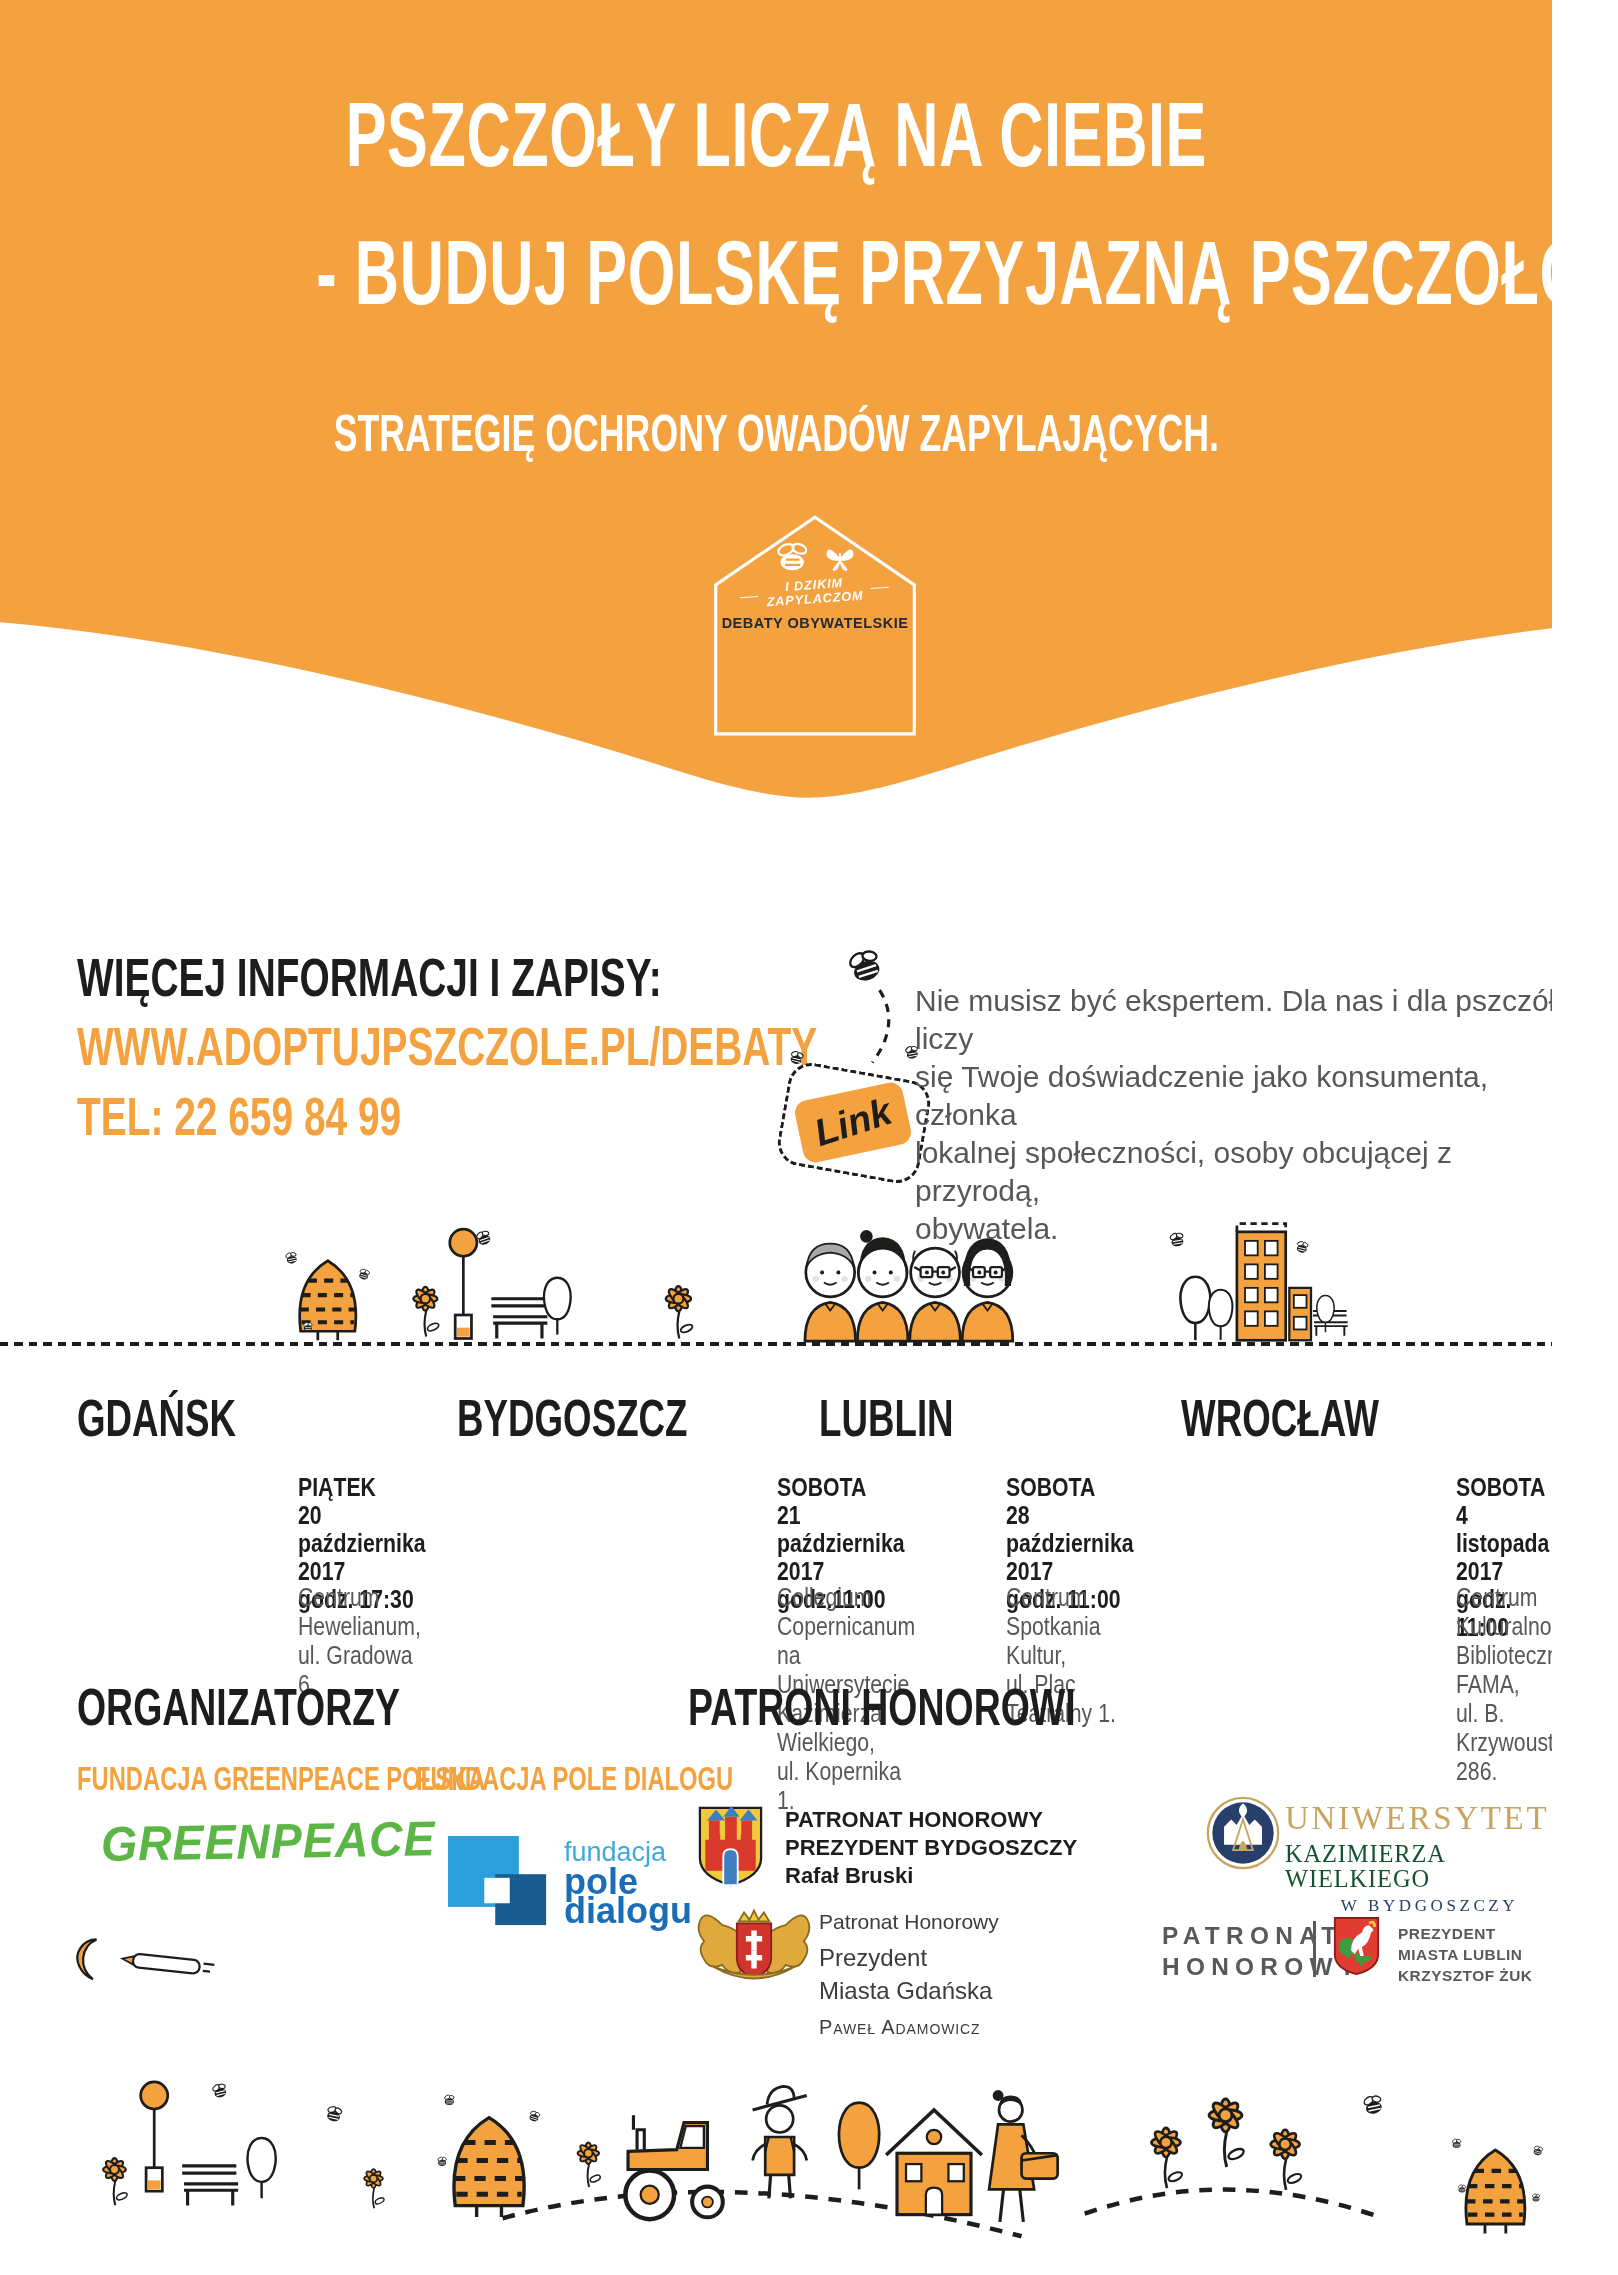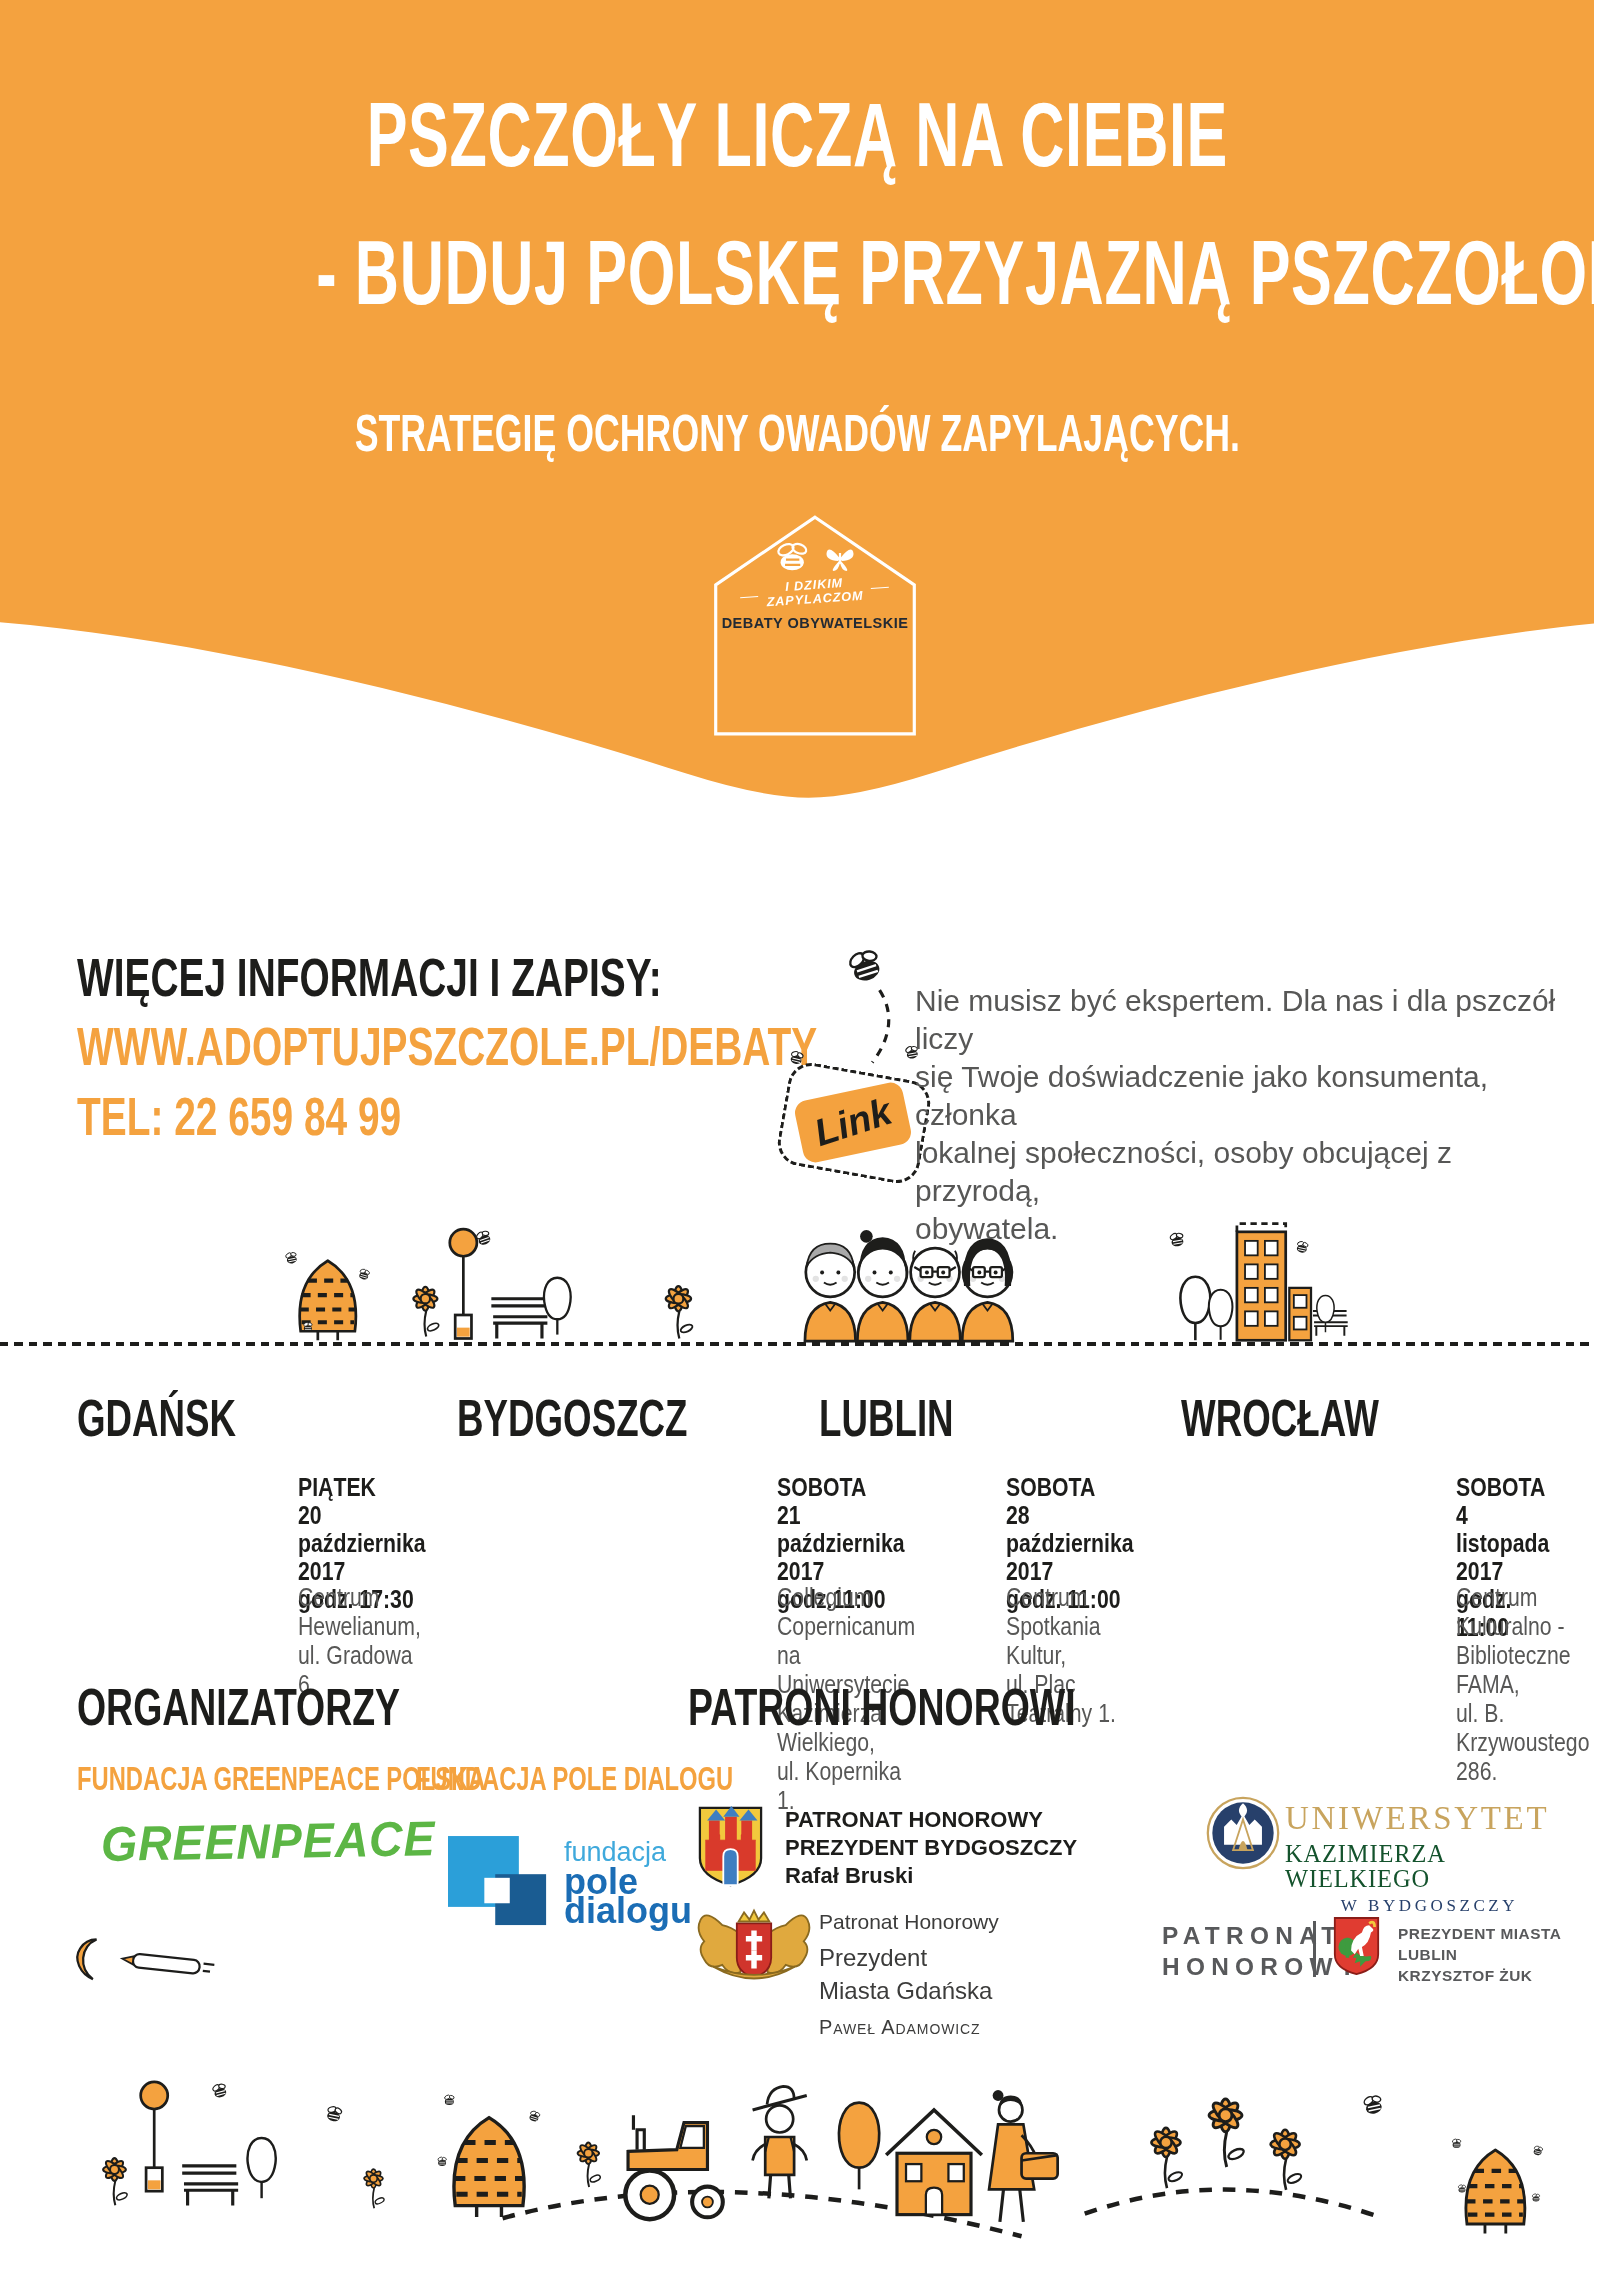--- a/index.html
+++ b/index.html
@@ -1,17 +1,17 @@
 <!DOCTYPE html>
 <html style="font-size:14.5px"><head>
 <meta charset="utf-8">
 <style>
   html,body{margin:0;padding:0;background:#fff;}
   #poster{position:relative;width:1552px;height:2276px;background:#fff;overflow:hidden;
-          font-family:"Liberation Sans",sans-serif;color:#1d1d1b;padding-left:42px;}
+          font-family:"Liberation Sans",sans-serif;color:#1d1d1b;}
   .abs{position:absolute;}
   .row-center{position:absolute;left:0;width:100%;text-align:center;}
   .cx{display:inline-block;white-space:nowrap;transform-origin:0 50%;}
   .cxc{display:inline-block;white-space:nowrap;transform-origin:50% 50%;}
   .s68{transform:scaleX(.68);} .s72{transform:scaleX(.72);} .s70{transform:scaleX(.70);}
   .s85{transform:scaleX(.85);}
   .t-main{font-size:90px;font-weight:bold;color:#fff;letter-spacing:0.9px;line-height:1;}
   .t-sub{font-size:51px;font-weight:bold;color:#fff;line-height:1;}
   .h-big{font-size:54px;font-weight:bold;line-height:1;color:#1d1d1b;}
   .h-orange{font-size:54px;font-weight:bold;line-height:1;color:#F4A23F;}

